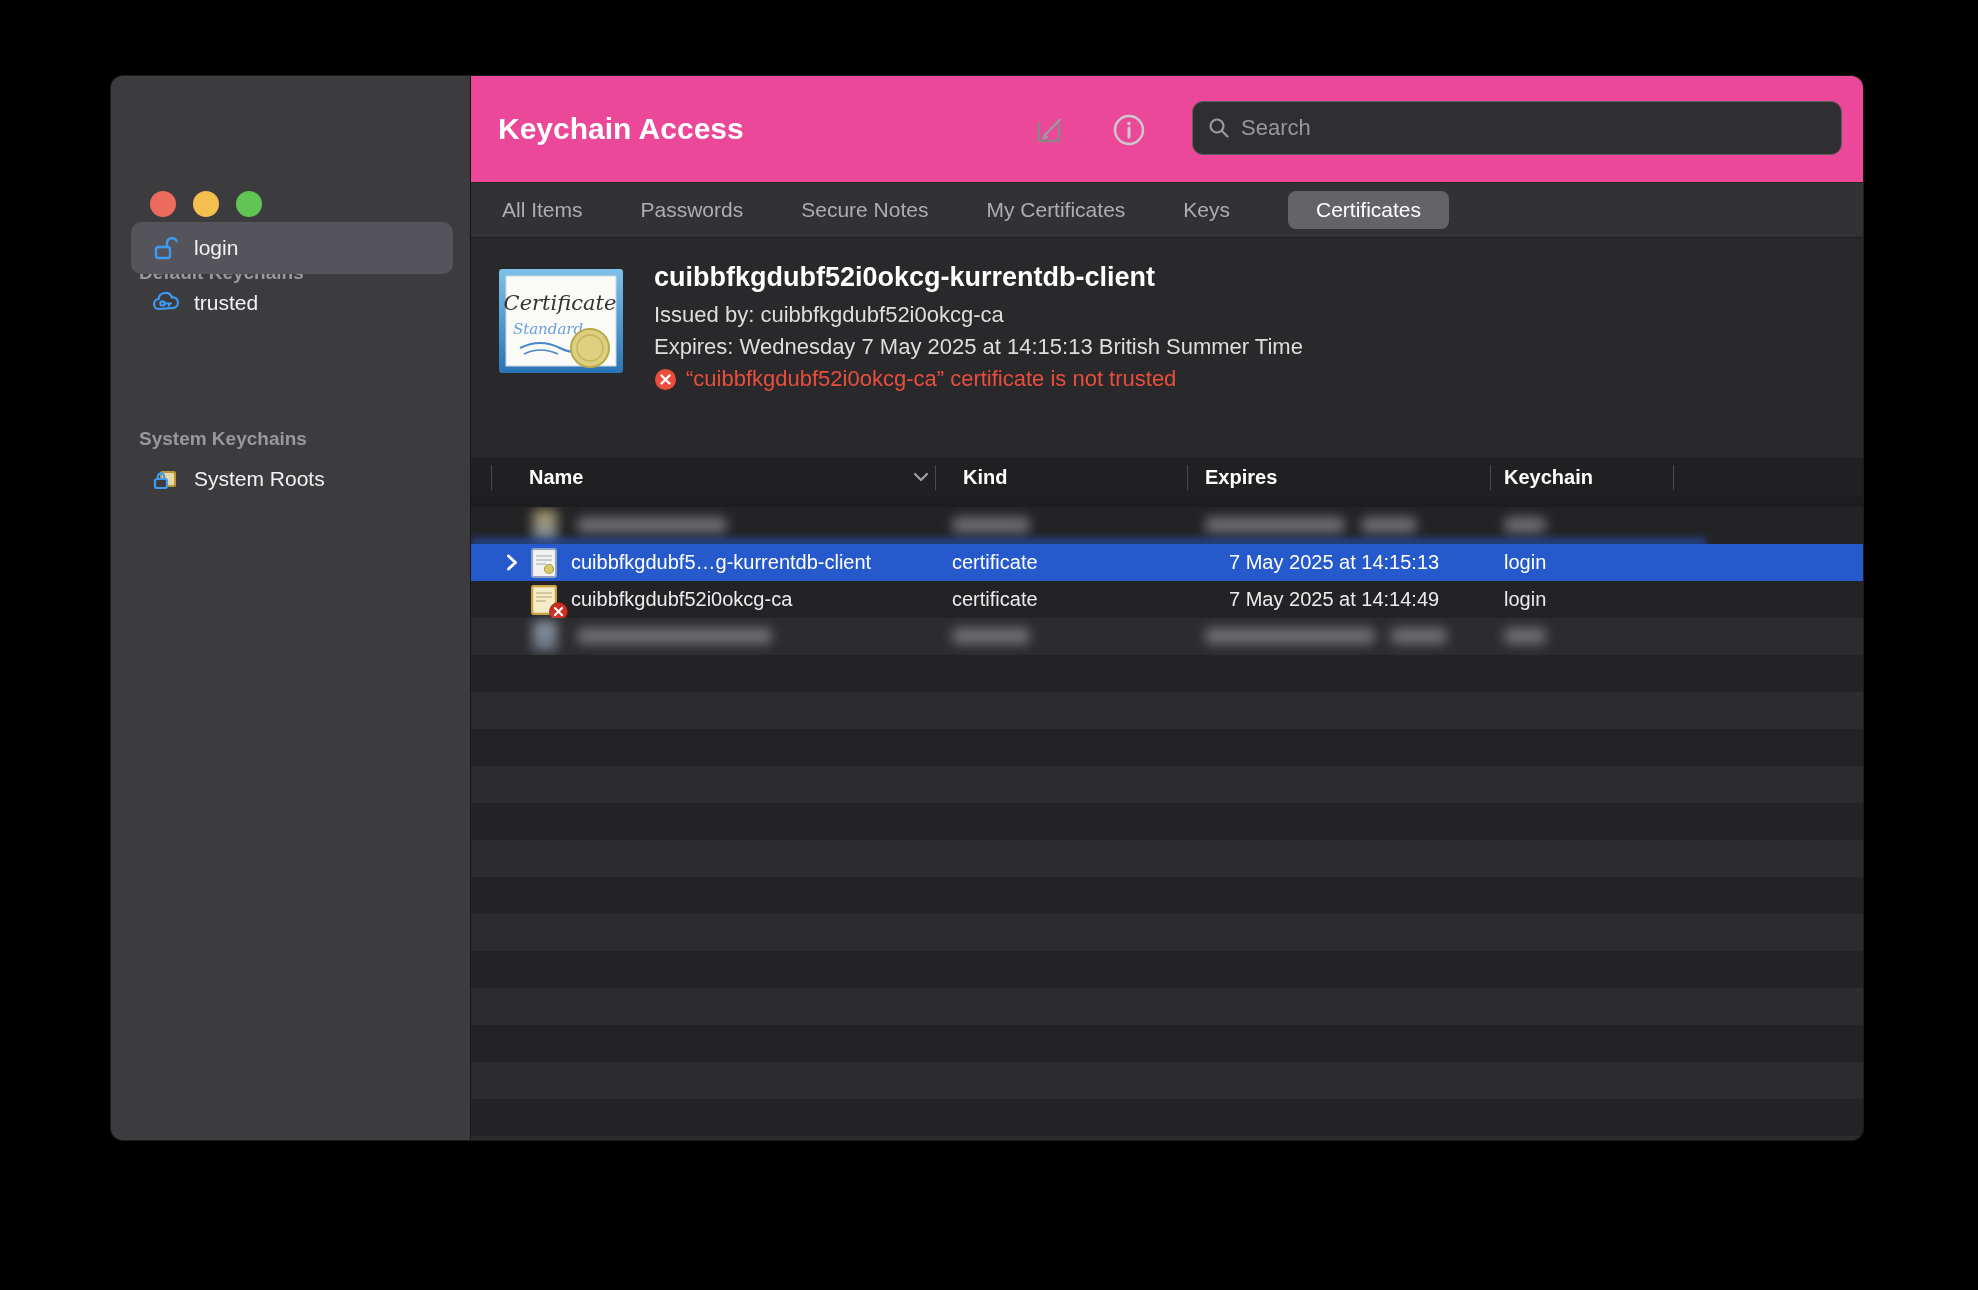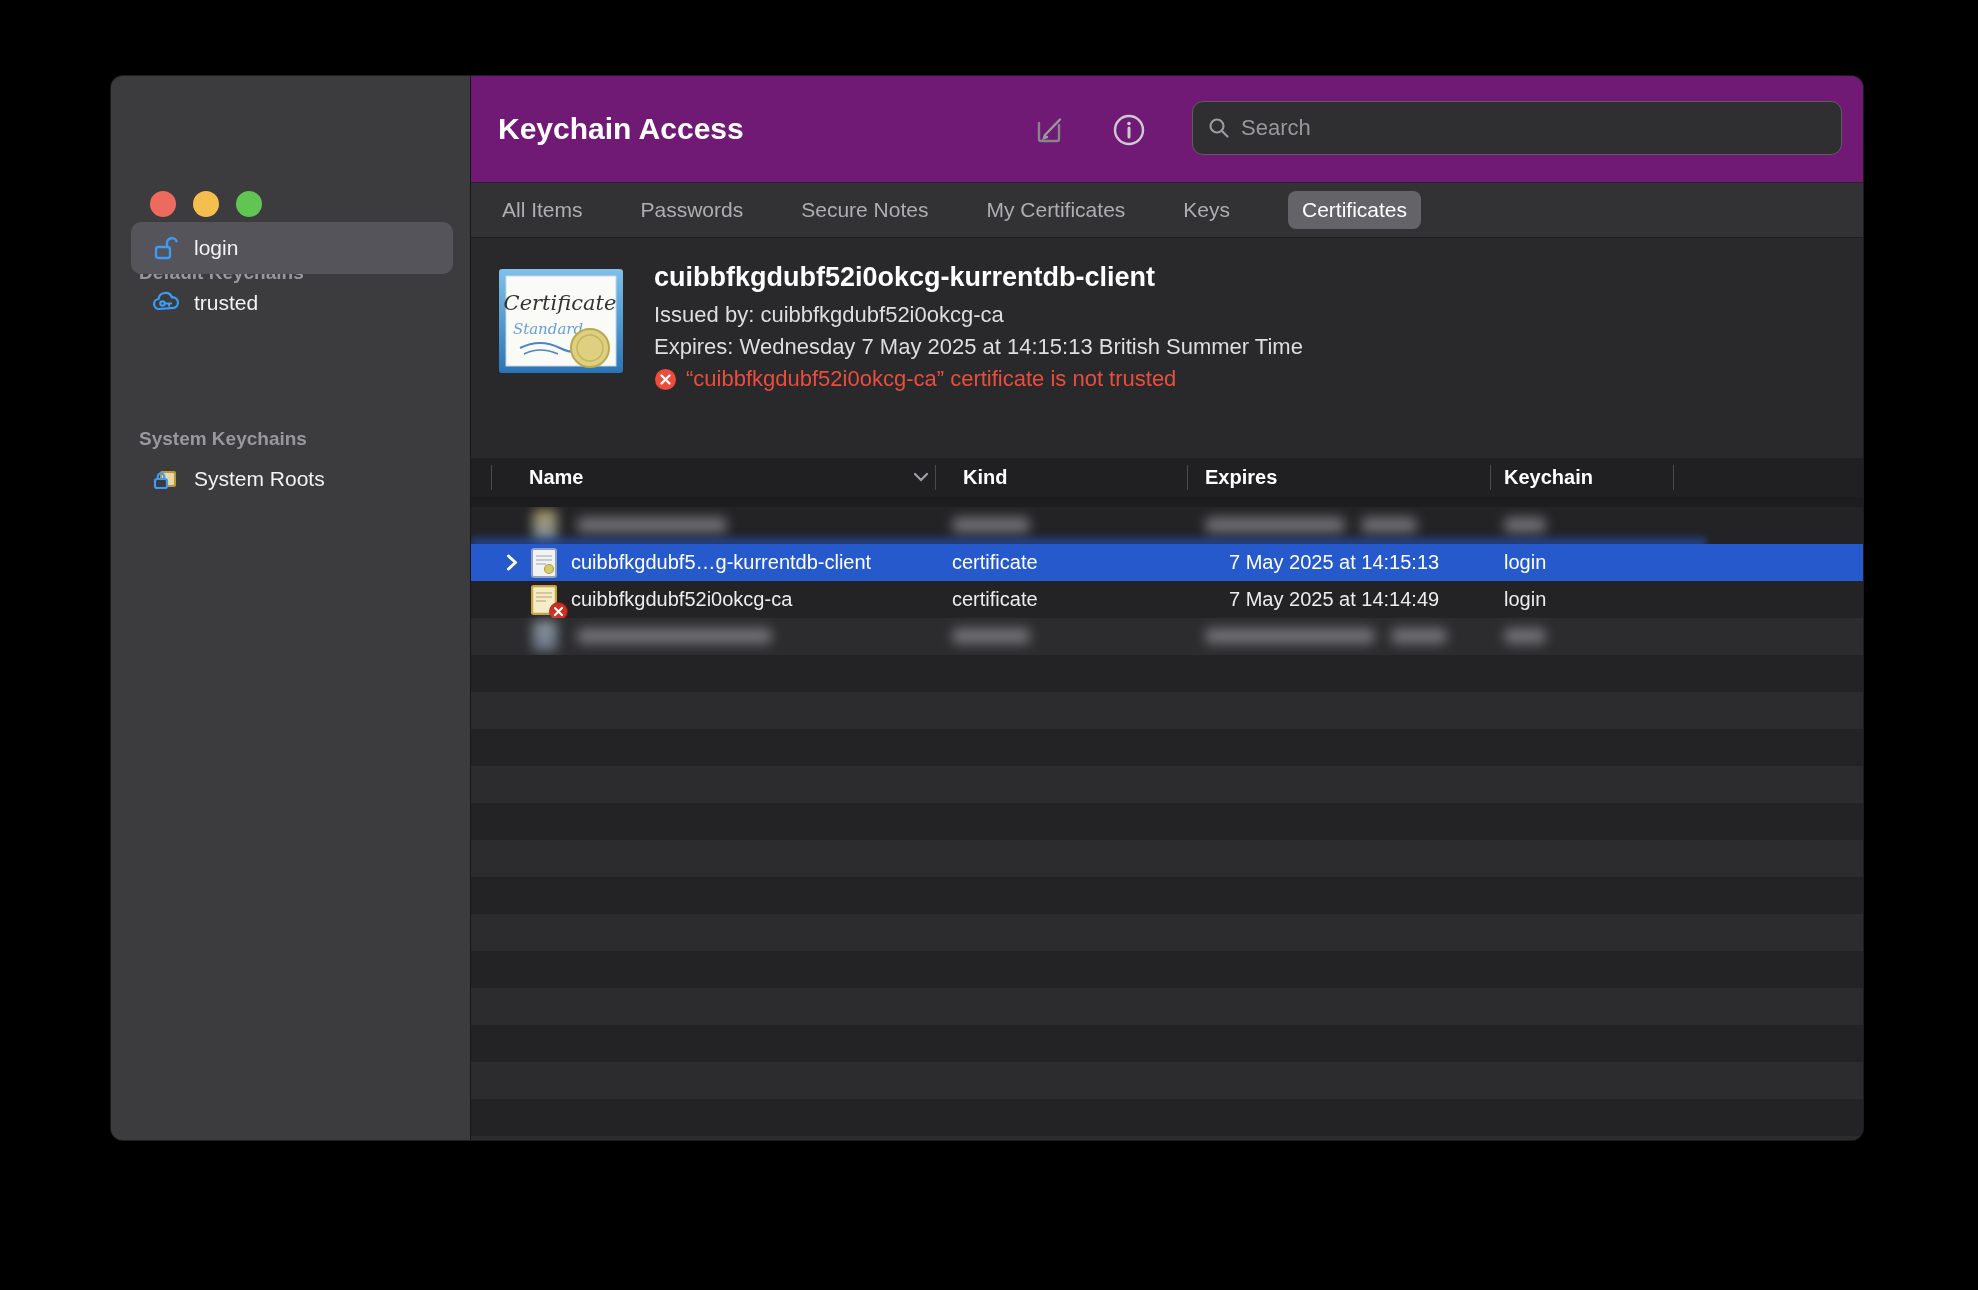--- a/index.html
+++ b/index.html
@@ -20,38 +20,38 @@
   .side-section-label { position:absolute; left:28px; font-size:19px; font-weight:700; color:#98989d; }
   .side-item { position:absolute; left:20px; width:322px; height:52px; border-radius:10px;
                display:flex; align-items:center; color:#f2f2f4; font-size:21px; }
   .side-item.selected { background:#54545a; }
   .side-item .icn { width:30px; height:30px; margin-left:20px; margin-right:13px;
                     display:flex; align-items:center; justify-content:center; }
 
   
   .main { position:relative; flex:1; background:#2c2c2e; }
 
-  .toolbar { position:absolute; left:0; top:0; right:0; height:106px; background:#701a75; }
+  .toolbar { position:absolute; left:0; top:0; right:0; height:106px; background:#ec4899; }
   .app-title { position:absolute; left:27px; top:0; height:106px; line-height:106px;
                font-size:30px; font-weight:700; color:#ffffff; }
   .tool-icon { position:absolute; top:36px; width:36px; height:36px; display:flex;
                align-items:center; justify-content:center; }
   .tool-icon.edit { left:561px; } .tool-icon.info { left:640px; }
   .searchbox { position:absolute; left:721px; top:25px; width:650px; height:54px;
                border:1.5px solid #5e5e62; border-radius:11px; background:#2f2f31;
                display:flex; align-items:center; padding:0 14px; }
   .searchbox input { flex:1; background:transparent; border:none; outline:none;
                      font-size:22px; color:#e8e8ea; font-family:"Liberation Sans",sans-serif; }
   .searchbox input::placeholder { color:#98989d; }
   .searchbox svg { margin-right:10px; }
 
   .tabbar { position:absolute; left:0; top:106px; right:0; height:55px; background:#323234;
             border-top:1px solid #27272a; display:flex; align-items:center; padding-left:31px; gap:58px; }
   .tab { font-size:21px; color:#aeaeb2; white-space:nowrap; }
-  .tab.selected { background:#646468; color:#ffffff; border-radius:8px; padding:7px 14px; }
+  .tab.selected { background:#646468; color:#ffffff; border-radius:8px; padding:7px 28px; }
 
   
   .detail { position:absolute; left:0; top:161px; right:0; height:221px; background:#29292b;
             border-top:1px solid #1f1f21; }
   .cert-art { position:absolute; left:27px; top:30px; }
   .d-name   { position:absolute; left:183px; top:24px;  font-size:27px; font-weight:700; color:#ffffff; }
   .d-issued { position:absolute; left:183px; top:64px;  font-size:22px; color:#dededf; }
   .d-expires{ position:absolute; left:183px; top:96px;  font-size:22px; color:#dededf; }
   .d-trust  { position:absolute; left:183px; top:128px; font-size:22px; color:#eb4d3d;
               display:flex; align-items:center; gap:9px; }

